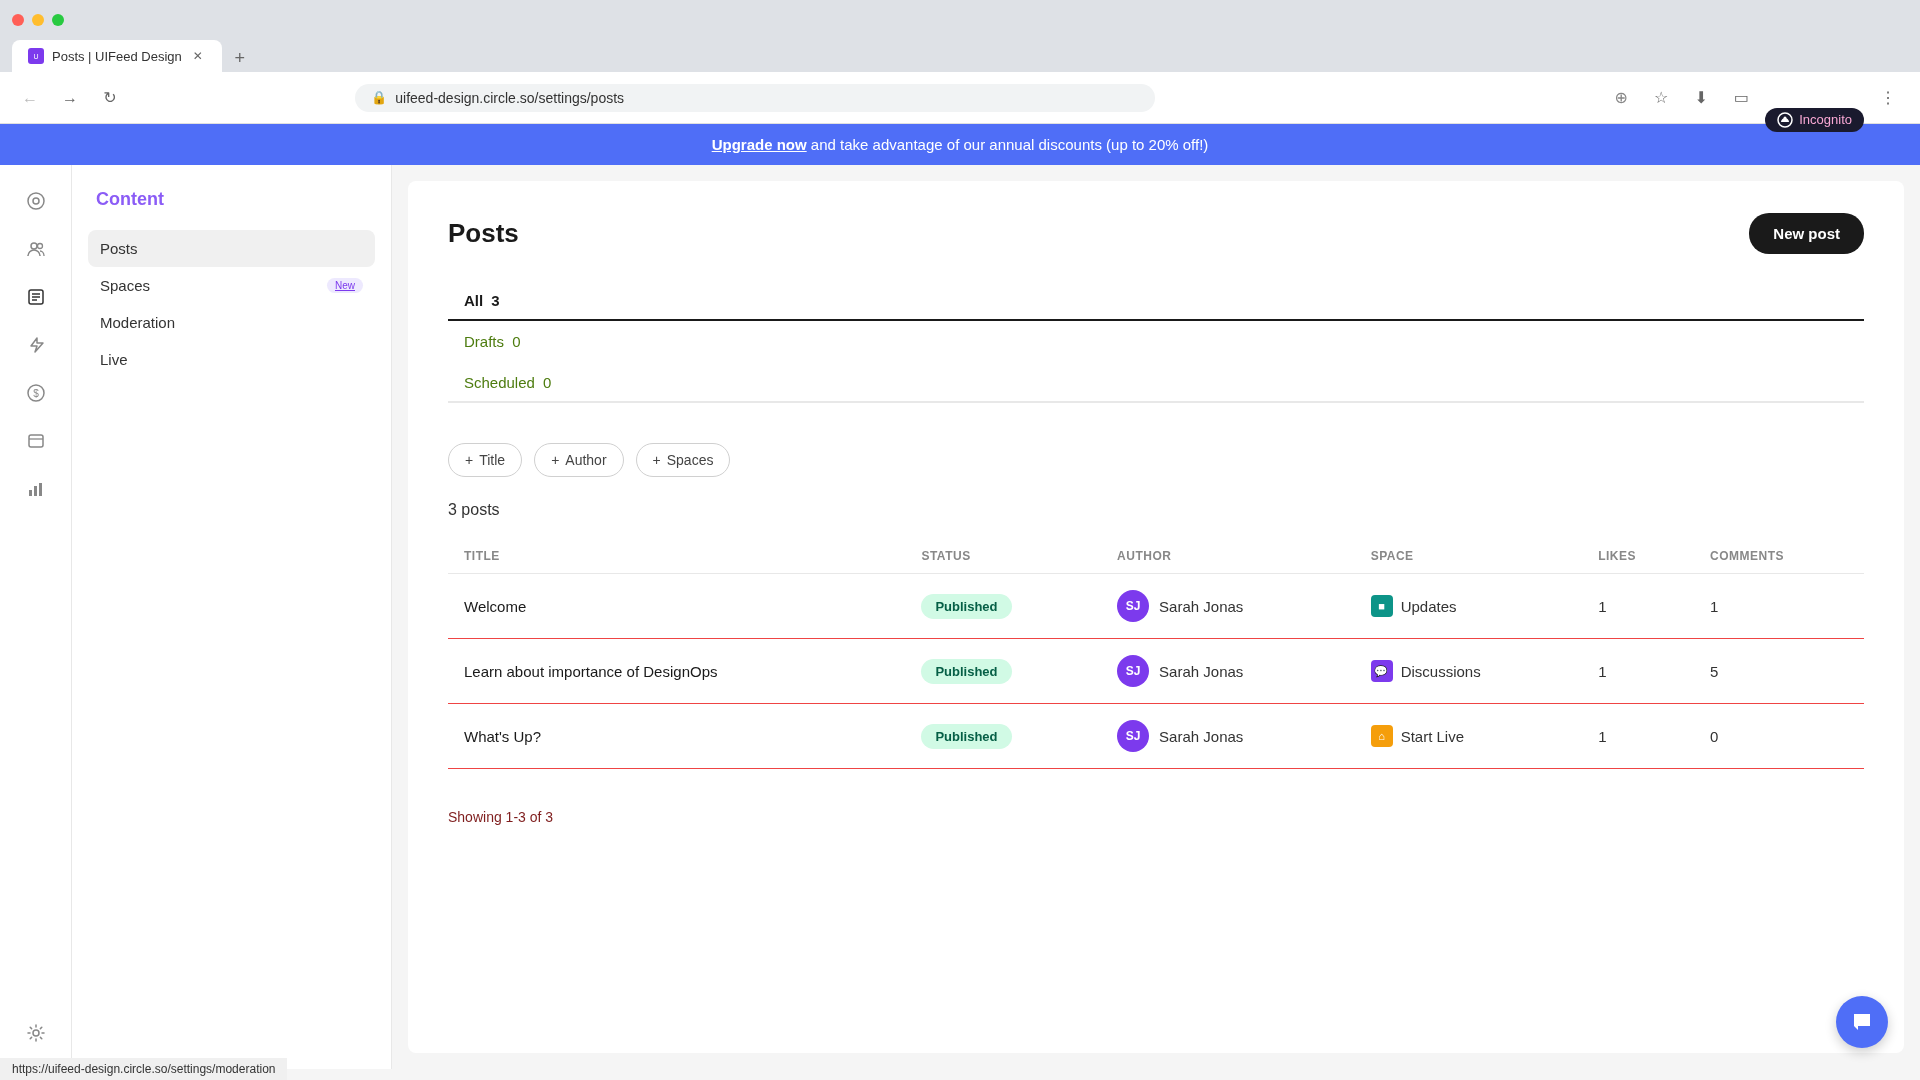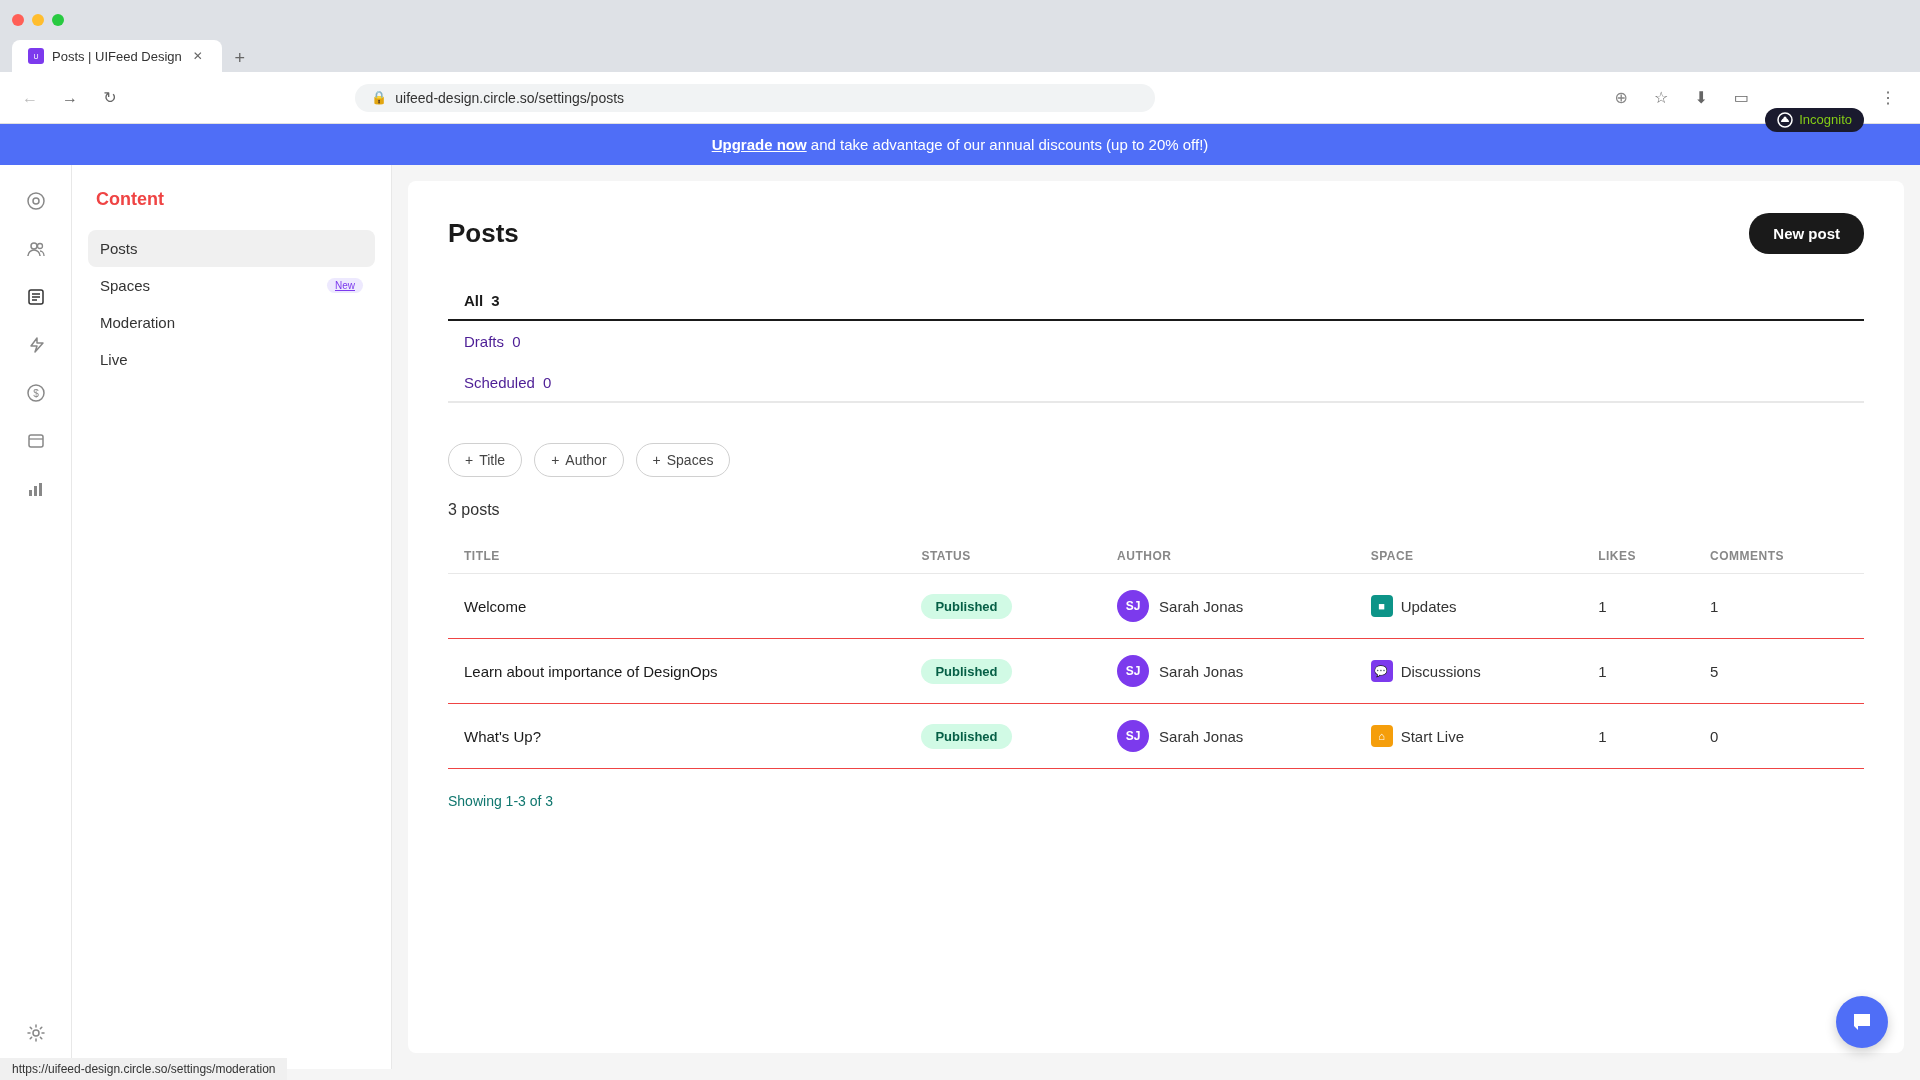--- a/index.html
+++ b/index.html
@@ -14,50 +14,50 @@
     .tab-close { width: 16px; height: 16px; border-radius: 50%; display: flex; align-items: center; justify-content: center; cursor: pointer; margin-left: auto; color: #666; font-size: 12px; }
     .new-tab-btn { width: 28px; height: 28px; border-radius: 50%; display: flex; align-items: center; justify-content: center; font-size: 18px; color: #666; cursor: pointer; margin-left: 4px; }
 
     .nav-bar { background: #fff; padding: 8px 16px; display: flex; align-items: center; gap: 12px; border-bottom: 1px solid #e0e0e0; height: 52px; }
     .nav-btn { width: 28px; height: 28px; border-radius: 50%; display: flex; align-items: center; justify-content: center; color: #666; font-size: 16px; cursor: pointer; border: none; background: none; }
     .nav-btn.disabled { color: #bbb; cursor: default; }
     .address-bar { flex: 1; background: #f1f3f4; border-radius: 20px; padding: 6px 16px; display: flex; align-items: center; gap: 8px; font-size: 14px; color: #333; max-width: 800px; margin: 0 auto; }
     .address-bar .lock-icon { color: #5a5a5a; font-size: 13px; }
     .nav-right { display: flex; align-items: center; gap: 8px; margin-left: auto; }
     .nav-icon-btn { width: 32px; height: 32px; border-radius: 50%; display: flex; align-items: center; justify-content: center; cursor: pointer; color: #666; font-size: 16px; }
-    .incognito-btn { background: #1a1a2e; border-radius: 16px; padding: 4px 12px; color: #84cc16; font-size: 13px; display: flex; align-items: center; gap: 6px; cursor: pointer; margin-top: 44px; }
+    .incognito-btn { background: #1a1a2e; border-radius: 16px; padding: 4px 12px; color: #f9a8d4; font-size: 13px; display: flex; align-items: center; gap: 6px; cursor: pointer; margin-top: 44px; }
 
     
     .upgrade-banner { background: #4f6ef7; color: white; text-align: center; padding: 12px; font-size: 15px; }
     .upgrade-banner a { color: white; font-weight: bold; text-decoration: underline; }
 
     
     .app-layout { display: flex; height: calc(1080px - 40px - 36px - 52px - 48px); background: #f5f5f5; }
 
     
     .icon-sidebar { width: 72px; background: #fff; border-right: 1px solid #e8e8e8; display: flex; flex-direction: column; align-items: center; padding: 16px 0; gap: 8px; }
     .icon-sidebar-item { width: 40px; height: 40px; border-radius: 8px; display: flex; align-items: center; justify-content: center; color: #888; font-size: 18px; cursor: pointer; }
     .icon-sidebar-item.active { color: #333; }
 
     
     .content-sidebar { width: 320px; background: #fff; border-right: 1px solid #e8e8e8; padding: 24px 16px; }
-    .content-sidebar-title { font-size: 18px; font-weight: 600; color: #ef4444; margin-bottom: 20px; padding: 0 8px; }
+    .content-sidebar-title { font-size: 18px; font-weight: 600; color: #8b5cf6; margin-bottom: 20px; padding: 0 8px; }
     .sidebar-nav-item { display: flex; align-items: center; justify-content: space-between; padding: 10px 12px; border-radius: 8px; cursor: pointer; font-size: 15px; color: #333; }
     .sidebar-nav-item.active { background: #f0f0f0; font-weight: 500; }
     .sidebar-nav-badge { font-size: 10px; color: #7c3aed; background: #ede9fe; padding: 2px 8px; border-radius: 10px; text-decoration: underline; }
 
     
     .main-content { flex: 1; padding: 32px 40px; overflow-y: auto; background: #fff; margin: 16px; border-radius: 8px; }
     .main-header { display: flex; align-items: center; justify-content: space-between; margin-bottom: 28px; }
     .page-title { font-size: 26px; font-weight: 700; color: #1a1a1a; }
     .new-post-btn { background: #1a1a1a; color: white; border: none; border-radius: 20px; padding: 12px 24px; font-size: 15px; font-weight: 600; cursor: pointer; }
 
     
     .tabs { display: flex; gap: 4px; border-bottom: 2px solid #e8e8e8; margin-bottom: 40px; flex-direction: column; }
-    .tab-item { padding: 10px 16px; font-size: 15px; color: #4c1d95; cursor: pointer; border-bottom: 2px solid transparent; margin-bottom: -2px; }
+    .tab-item { padding: 10px 16px; font-size: 15px; color: #4d7c0f; cursor: pointer; border-bottom: 2px solid transparent; margin-bottom: -2px; }
     .tab-item.active { color: #1a1a1a; font-weight: 600; border-bottom-color: #1a1a1a; }
     .tab-count { margin-left: 4px; }
 
     
     .filter-bar { display: flex; gap: 12px; margin-bottom: 24px; }
     .filter-btn { display: flex; align-items: center; gap: 6px; padding: 8px 16px; border: 1.5px solid #d0d0d0; border-radius: 20px; font-size: 14px; color: #444; cursor: pointer; background: white; }
 
     
     .posts-count { font-size: 16px; font-weight: 500; color: #333; margin-bottom: 20px; }
 
@@ -72,21 +72,21 @@
 
     .author-cell { display: flex; align-items: center; gap: 10px; }
     .avatar { width: 32px; height: 32px; border-radius: 50%; background: #7c3aed; color: white; display: flex; align-items: center; justify-content: center; font-size: 12px; font-weight: 600; }
 
     .space-cell { display: flex; align-items: center; gap: 8px; }
     .space-icon { width: 22px; height: 22px; border-radius: 4px; display: flex; align-items: center; justify-content: center; font-size: 12px; }
     .space-icon.teal { background: #0d9488; color: white; }
     .space-icon.purple { background: #7c3aed; color: white; }
     .space-icon.house { background: #f59e0b; color: white; }
 
-    .showing-text { color: #0f766e; font-size: 14px; margin-top: 24px; }
+    .showing-text { color: #7f1d1d; font-size: 14px; margin-top: 40px; }
 
     
     .chat-bubble { position: fixed; bottom: 32px; right: 32px; width: 52px; height: 52px; background: #4f6ef7; border-radius: 50%; display: flex; align-items: center; justify-content: center; color: white; font-size: 22px; cursor: pointer; box-shadow: 0 4px 12px rgba(0,0,0,0.2); }
 
     
     .status-tooltip { position: fixed; bottom: 0; left: 0; background: #f0f0f0; color: #333; font-size: 12px; padding: 4px 12px; }
 
     
     .notif-badge { position: relative; }
   </style>

